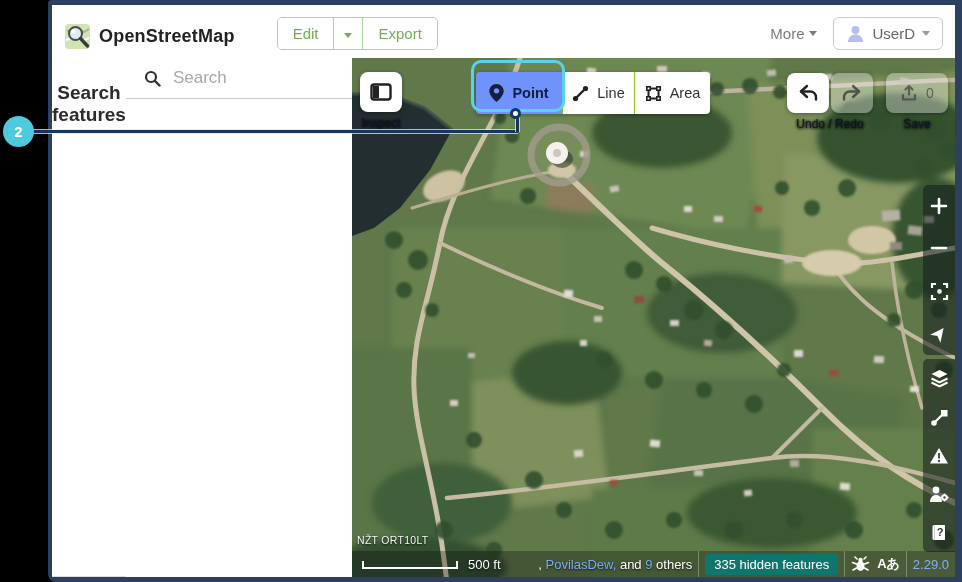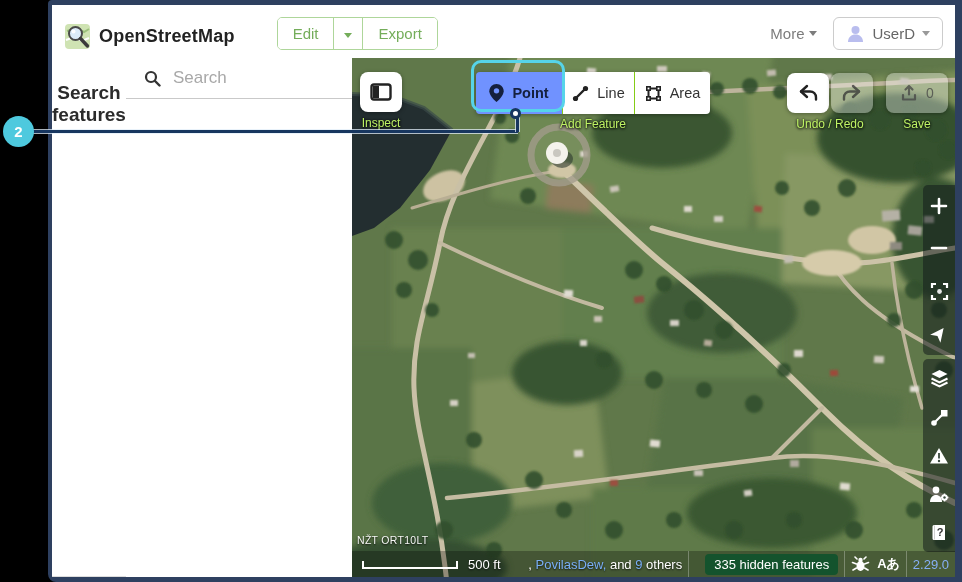--- a/index.html
+++ b/index.html
@@ -35,21 +35,21 @@
   .search-input { border:none; outline:none; font-size:17px; color:#444; flex:1; background:transparent; font-family:inherit; }
   .search-input::placeholder { color:#a8a8a8; }
   .sidebar-body { flex:1; background:#f5f5f5; position:relative; }
   .scroll-gutter { position:absolute; top:0; bottom:0; right:11px; border-left:1px solid #e2e2e2; }
 
   
   .map { flex:1; position:relative; background:#60784a; overflow:hidden; }
   .map svg.scenery { position:absolute; left:0; top:0; }
 
   
-  .tool-label { position:absolute; font-size:12px; color:#bef264; text-align:center;
+  .tool-label { position:absolute; font-size:12px; color:#0f172a; text-align:center;
                 text-shadow:0 1px 3px rgba(0,0,0,.95), 0 0 3px rgba(0,0,0,.9); white-space:nowrap; }
   .tool-btn { position:absolute; height:40px; border:none; border-radius:8px; background:#fff;
               box-shadow:0 1px 4px rgba(0,0,0,.35); cursor:pointer; display:flex; align-items:center; justify-content:center; }
   .feature-group { position:absolute; left:124px; top:14px; height:42px; display:flex; border-radius:4px; overflow:hidden;
                    box-shadow:0 1px 4px rgba(0,0,0,.35); }
   .feature-btn { border:none; display:flex; align-items:center; justify-content:center; gap:8px;
                  font-size:14.5px; cursor:pointer; background:#fff; color:#333; font-weight:500; font-family:inherit; }
   .feature-btn + .feature-btn { border-left:1px solid #84cc16; }
   .feature-btn.selected { background:#7092ff; color:#15203e; font-weight:600; }
 
@@ -67,21 +67,21 @@
   
   .map-footer { position:absolute; left:0; right:0; bottom:0; height:26px; background:rgba(0,0,0,.28);
                 display:flex; align-items:center; padding:0 6px 0 10px; gap:6px; color:#fff; font-size:13px; }
   .scale-wrap { display:flex; align-items:flex-end; gap:10px; }
   .scale-bar { width:96px; height:8px; border-left:2px solid #fff; border-right:2px solid #fff; border-bottom:2px solid #fff; margin-bottom:3px; }
   .scale-text { text-shadow:0 1px 2px rgba(0,0,0,.8); }
   .attrib { margin-left:auto; white-space:nowrap; text-shadow:0 1px 2px rgba(0,0,0,.8); }
   .attrib .lnk { color:#79aef5; text-decoration:none; cursor:pointer; }
   .attrib span { white-space:pre; }
   .vdiv { width:1px; align-self:stretch; background:rgba(255,255,255,.28); }
-  .hidden-badge { background:#14532d; color:#fff; border:none; border-radius:4px; padding:3px 9px; font-size:13px; cursor:pointer; font-family:inherit; white-space:nowrap;margin-left:10px; }
+  .hidden-badge { background:#0f766e; color:#fff; border:none; border-radius:4px; padding:3px 9px; font-size:13px; cursor:pointer; font-family:inherit; white-space:nowrap; }
   .foot-icons { display:flex; align-items:center; gap:7px; }
   .foot-icons .txt-icon { font-size:13px; font-weight:700; cursor:pointer; }
   .version-link { color:#86aef5; text-decoration:none; cursor:pointer; }
   .imagery-label { position:absolute; left:5px; bottom:31px; font-size:10.5px; color:#fff; opacity:.95;
                    text-shadow:0 1px 2px rgba(0,0,0,.9); letter-spacing:.3px; }
 
   
   .ann-badge { position:absolute; left:3px; top:116px; width:31px; height:31px; border-radius:50%;
                background:#4ec9de; color:#fff; font-size:15px; font-weight:700;
                display:flex; align-items:center; justify-content:center; z-index:30; }
@@ -338,21 +338,20 @@
               <rect x="1" y="11" width="5" height="5" fill="#222"></rect>
                 <rect x="11" y="11" width="5" height="5" fill="#222"></rect>
               <rect x="2.6" y="2.6" width="1.8" height="1.8" fill="#fff"></rect>
                 <rect x="12.6" y="2.6" width="1.8" height="1.8" fill="#fff"></rect>
               <rect x="2.6" y="12.6" width="1.8" height="1.8" fill="#fff"></rect>
                 <rect x="12.6" y="12.6" width="1.8" height="1.8" fill="#fff"></rect>
             </svg>
             <span>Area</span>
           </button>
         </div>
-        <div class="tool-label" style="left:124px; top:59px; width:234px;">Add Feature</div>
 
         <button class="tool-btn" style="left:435px; top:15px; width:42px;">
           <svg width="20" height="18" viewBox="0 0 20 18">
             <path d="M9 2 L3 7.5 L9 13" fill="none" stroke="#222" stroke-width="2.4" stroke-linecap="round" stroke-linejoin="round"></path>
             <path d="M3 7.5 H12 c3.5 0 6 2.5 6 6 v2" fill="none" stroke="#222" stroke-width="2.4" stroke-linecap="round"></path>
           </svg>
         </button>
         <button class="tool-btn ghost-btn" style="left:479px; top:15px; width:42px;">
           <svg width="20" height="18" viewBox="0 0 20 18">
             <path d="M11 2 L17 7.5 L11 13" fill="none" stroke="#333" stroke-width="2.4" stroke-linecap="round" stroke-linejoin="round"></path>

